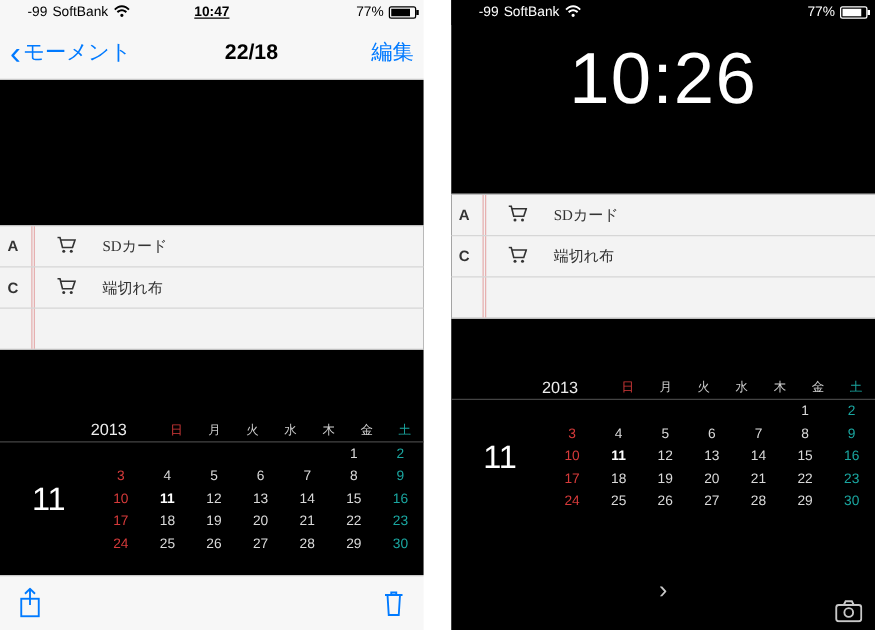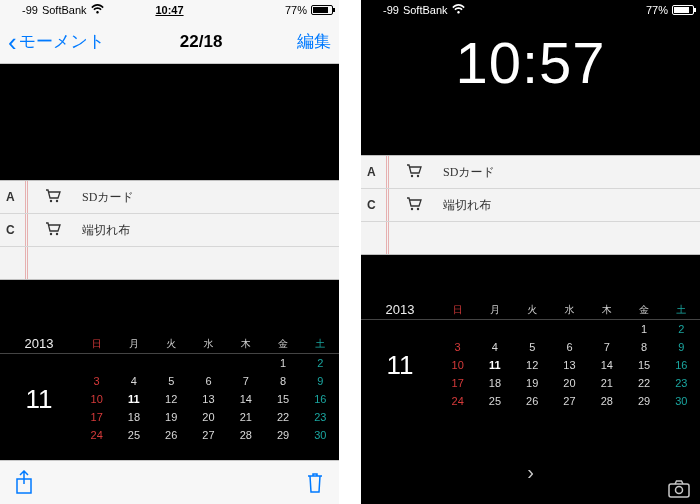--- a/index.html
+++ b/index.html
@@ -46,21 +46,21 @@
   .list-block .ml1{ left:25px; width:1px;}
   .list-block .ml2{ left:27px; width:1px;}
   .left-pos .cart{ left:45px;} .left-pos .label{ left:82px;}
   .right-pos .cart{ left:45px;} .right-pos .label{ left:82px;}
 
   
   .cal { position:absolute; left:0; right:0; color:#ccc; font-size:10px; }
   .left .cal { top:270px; }
   .right .cal { top:300px; }
   .cal-header { display:flex; align-items:center; height:20px; border-bottom:1px solid #444;}
-  .cal-year { width:78px; text-align:center; font-size:13px; color:#eee;}
+  .cal-year { width:78px; text-align:center; font-size:13px; color:#eee;margin-left:48px;}
   .cal-days { flex:1; display:grid; grid-template-columns:repeat(7,1fr); text-align:center;}
   .cal-days span:nth-child(1){ color:#d63a3a;}
   .cal-days span:nth-child(7){ color:#1aa6a0;}
   .cal-body { display:flex;}
   .cal-month { width:78px; display:flex; align-items:center; justify-content:center; font-size:26px; color:#fff; font-weight:300;}
   .cal-grid { flex:1; display:grid; grid-template-columns:repeat(7,1fr); font-size:11px;}
   .cal-grid span { height:18px; display:flex; align-items:center; justify-content:center; color:#d9d9d9;}
   .cal-grid span.sun{ color:#d63a3a;}
   .cal-grid span.sat{ color:#1aa6a0;}
   .cal-grid span.dim{ color:#555;}
@@ -223,21 +223,21 @@
     <div class="right-cluster">
       <span>77%</span>
       <span class="batt">
           <span class="batt-body">
             <span class="batt-fill p77"></span>
           </span>
         </span>
     </div>
   </div>
 
-  <div class="lock-time">10:57</div>
+  <div class="lock-time">10:26</div>
 
   <div class="list-block right-pos" style="height:100px;">
     <div class="margin-line ml1"></div>
       <div class="margin-line ml2"></div>
     <div class="list-row">
       <span class="prio">A</span>
       <span class="cart">
         <svg width="16" height="14" viewBox="0 0 16 14">
             <path d="M1 1h2l2 8h8l2-6H4" stroke="currentColor" fill="none" stroke-width="1.3"></path>
             <circle cx="6" cy="12" r="1.2" fill="currentColor"></circle>

